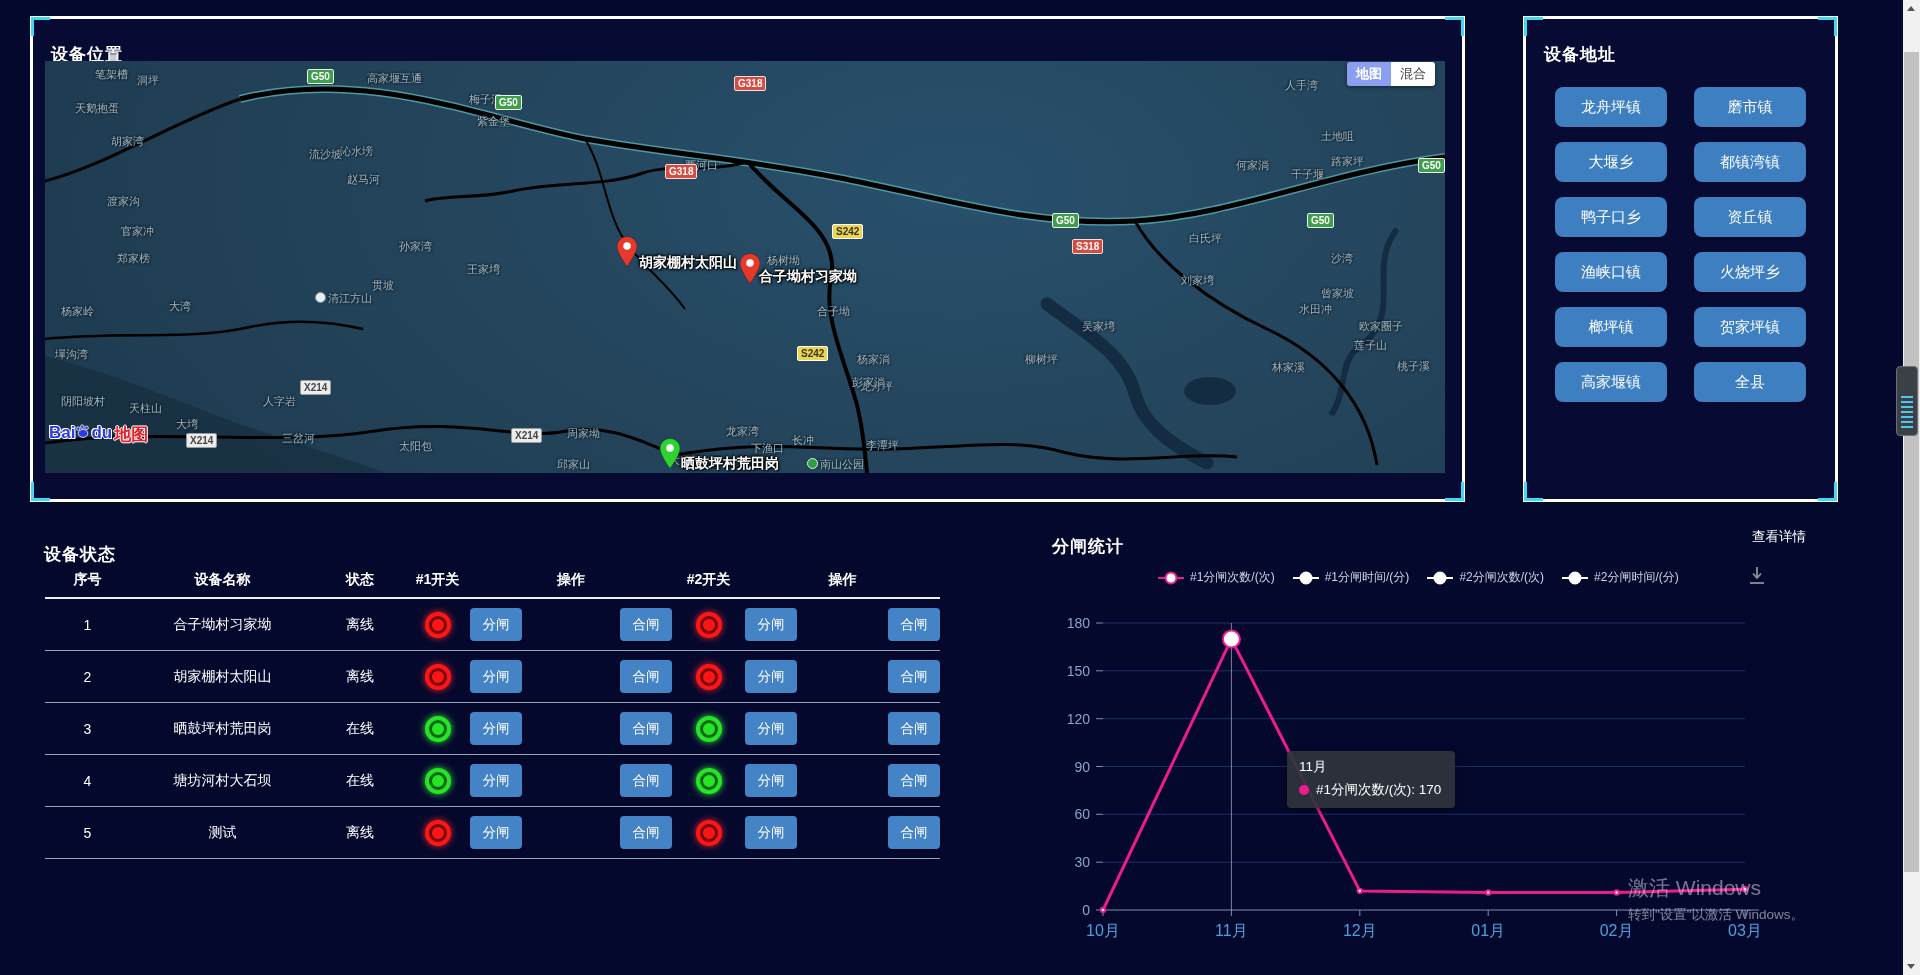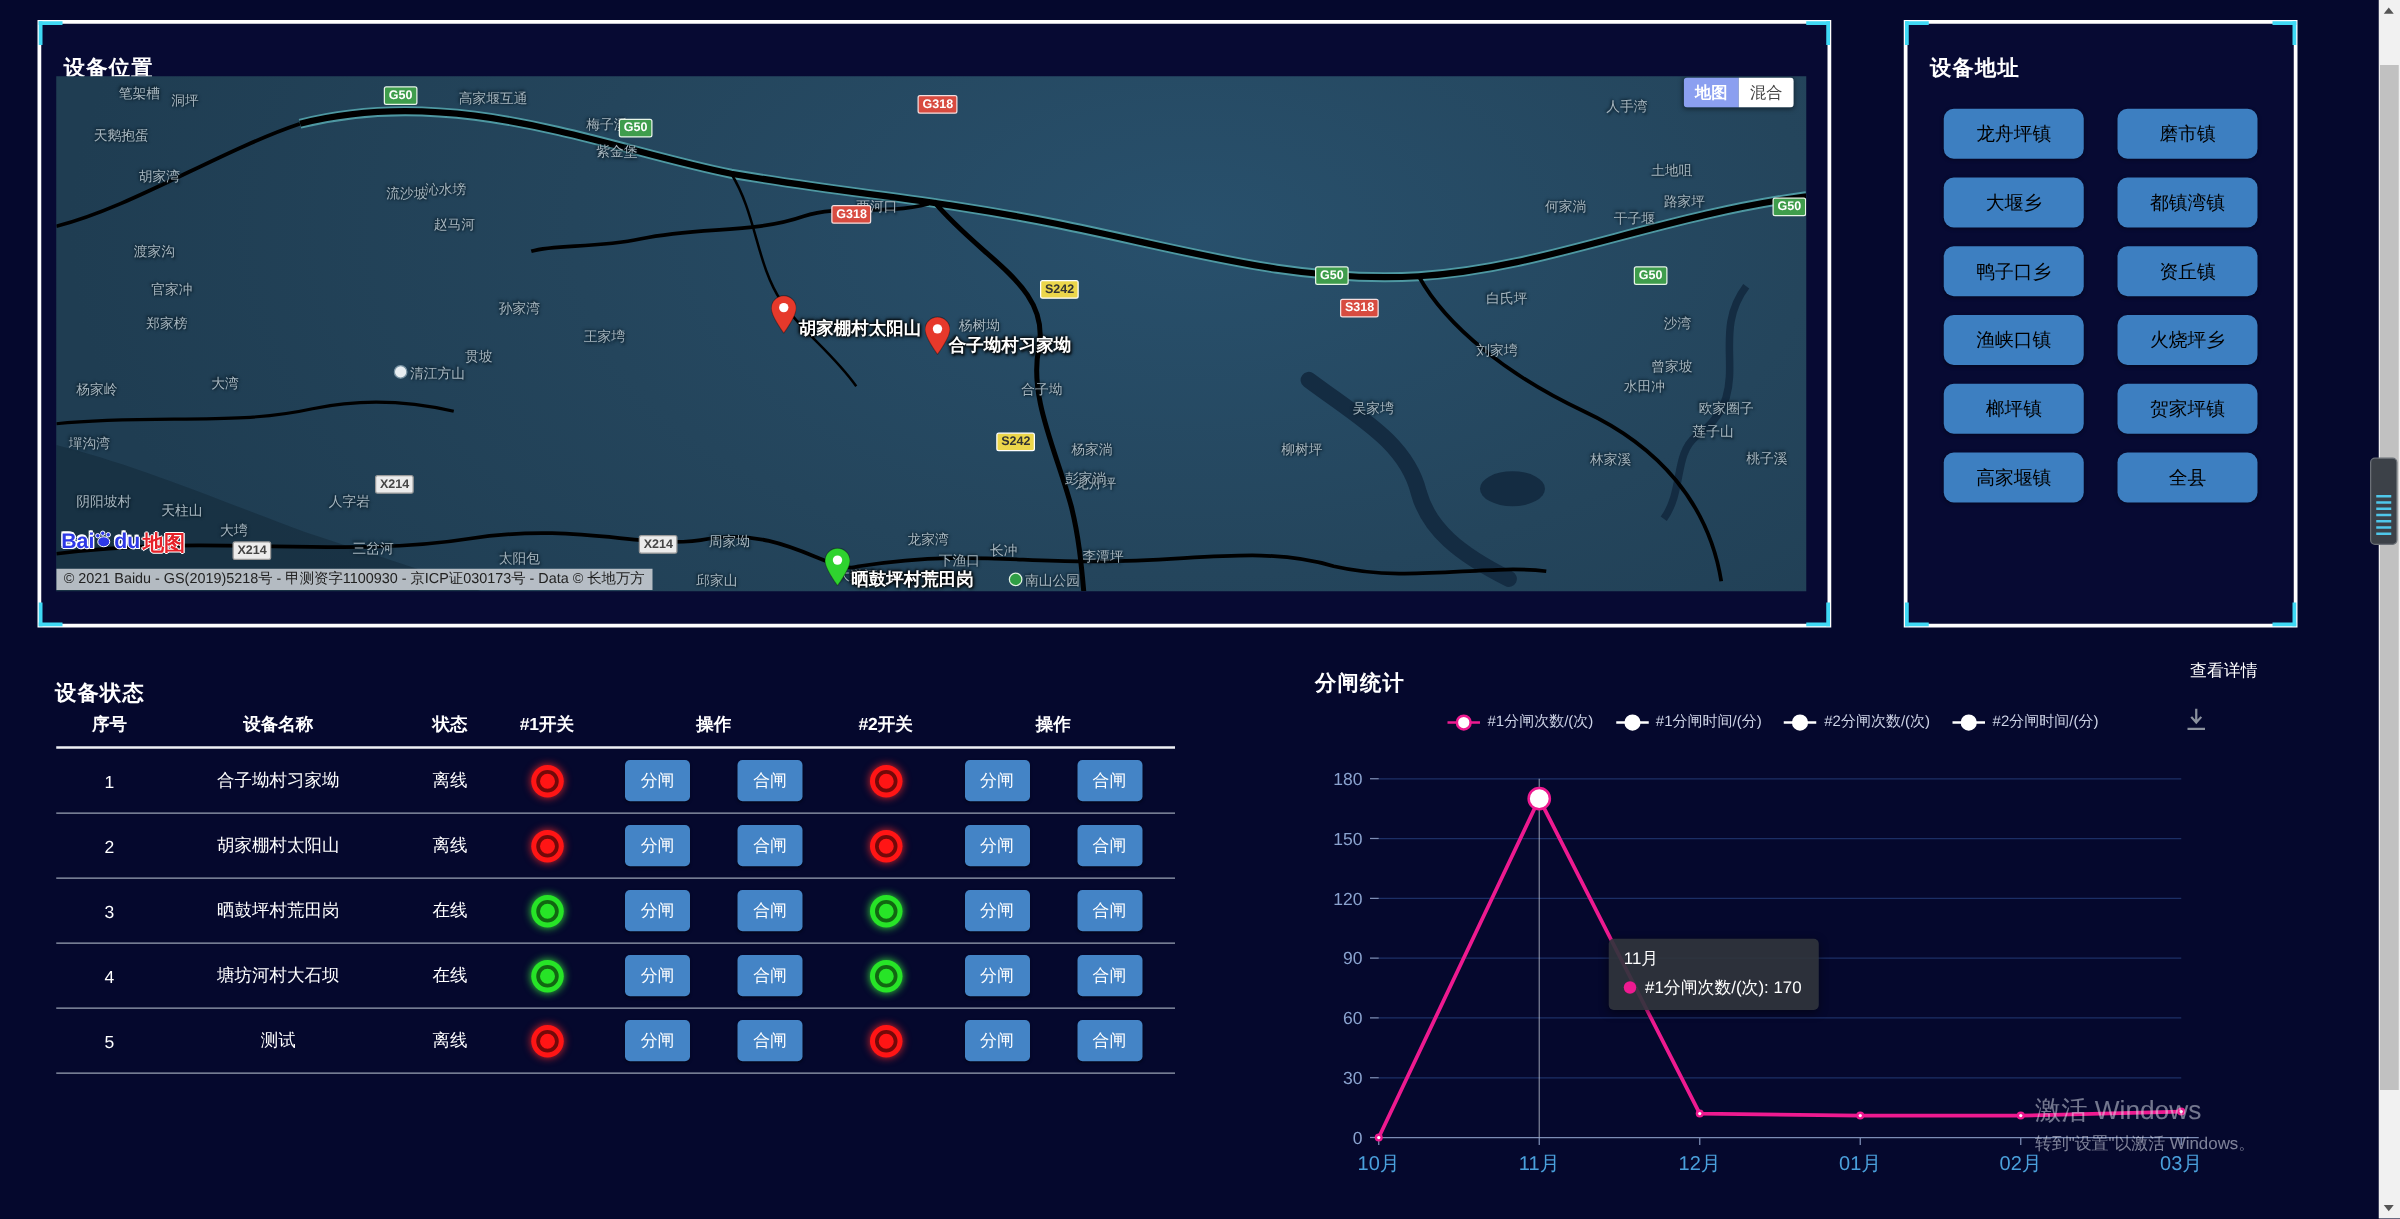--- a/index.html
+++ b/index.html
@@ -38,29 +38,29 @@
   .b-blue{color:#2e39e6;text-shadow:1px 0 #fff,-1px 0 #fff,0 1px #fff,0 -1px #fff,1px 1px #fff,-1px -1px #fff;}
   .b-red{color:#e62129;margin-left:2px;text-shadow:1px 0 #fff,-1px 0 #fff,0 1px #fff,0 -1px #fff;}
   .map-attr{position:absolute;left:0;bottom:1px;height:17px;line-height:17px;background:rgba(208,211,216,0.85);
             color:#222;font-size:11.5px;padding:0 6px;white-space:nowrap;z-index:5;}
   .poi-ico{display:inline-block;width:9px;height:9px;border-radius:50%;margin-right:2px;vertical-align:-1px;}
   .poi-park{background:#2f9e44;border:1px solid #dff2df;}
   .poi-scenic{background:#e8eef2;border:1px solid #7a94a4;}
   
   .addr-grid{position:absolute;left:29px;top:68px;display:grid;grid-template-columns:112px 112px;
              column-gap:27px;row-gap:15px;}
-  .addr-btn{width:112px;height:40px;background:#3d7fc1;border:none;border-radius:8px;color:#000000;
+  .addr-btn{width:112px;height:40px;background:#3d7fc1;border:none;border-radius:8px;color:#ffffff;
             font-size:15px;font-family:inherit;cursor:pointer;box-shadow:0 1px 3px rgba(0,0,0,.35);}
   
   .status-table{position:absolute;left:45px;top:563px;width:895px;}
   .t-row{display:grid;grid-template-columns:85px 185px 90px 65px 202px 73px 195px;align-items:center;
          height:51px;border-bottom:1px solid #9aa2b4;font-size:14px;}
   .t-head{height:34px;font-weight:bold;border-bottom:2px solid #eef0f5;font-size:14px;}
   .t-cell{text-align:center;}
-  .ops{display:flex;justify-content:center;align-items:center;gap:38px;}
+  .ops{display:flex;justify-content:space-between;align-items:center;gap:38px;}
   .op-btn{width:52px;height:33px;background:#4484c6;border:none;border-radius:4px;color:#fff;
           font-size:13.5px;font-family:inherit;cursor:pointer;box-shadow:0 1px 2px rgba(0,0,0,.4);}
   .ind{width:26px;height:26px;border-radius:50%;margin:0 auto;position:relative;}
   .ind::after{content:"";position:absolute;inset:4px;border-radius:50%;border:3px solid rgba(0,0,0,.55);box-sizing:border-box;}
   .ind-off{background:#ff1515;box-shadow:0 0 7px rgba(255,40,40,.9);}
   .ind-on{background:#27e427;box-shadow:0 0 7px rgba(60,255,60,.9);}
   
   .details-link{position:absolute;left:1752px;top:528px;font-size:13.5px;color:#fff;cursor:pointer;}
   .dl-icon{position:absolute;left:1746px;top:564px;cursor:pointer;}
   .legend{position:absolute;left:1158px;top:569px;display:flex;gap:18px;align-items:center;}
@@ -220,21 +220,20 @@
         <span class="b-blue">Bai</span>
         <svg width="16" height="16" viewBox="0 0 20 20">
           <ellipse cx="10" cy="13" rx="6" ry="5" fill="#2e39e6" stroke="#fff"></ellipse>
           <circle cx="4" cy="7" r="2.2" fill="#2e39e6" stroke="#fff"></circle>
           <circle cx="9" cy="4.5" r="2.2" fill="#2e39e6" stroke="#fff"></circle>
           <circle cx="14.5" cy="6" r="2.2" fill="#2e39e6" stroke="#fff"></circle>
         </svg>
         <span class="b-blue">du</span>
         <span class="b-red">地图</span>
       </div>
-      <div class="map-attr">© 2021 Baidu - GS(2019)5218号 - 甲测资字1100930 - 京ICP证030173号 - Data © 长地万方</div>
     </div>
   </section>
 
   <section class="panel panel-address">
     <i class="cor c-tl"></i>
     <i class="cor c-tr"></i>
     <i class="cor c-bl"></i>
     <i class="cor c-br"></i>
     <h2 class="panel-title">设备地址</h2>
     <div class="addr-grid" id="addr-grid">

